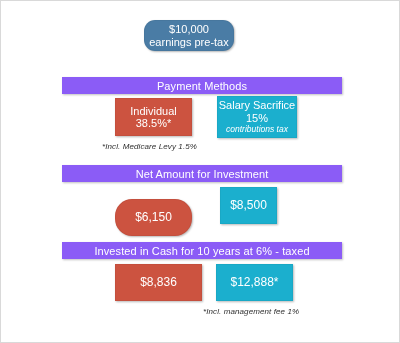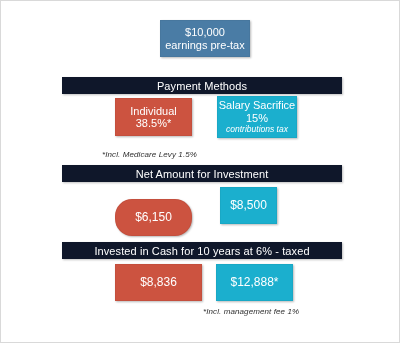--- a/index.html
+++ b/index.html
@@ -40,34 +40,35 @@
     display: block;
     white-space: nowrap;
   }
 
   
   .node.blue {
     background: #4a7ca5;
     font-size: 11px;
   }
   #node-top {
-    left: 159px;
+    left: 143px;
     top: 19px;
     width: 90px;
-    height: 37px;
+    height: 31px;
+    border-radius: 11px;
   }
 
   
   .section-bar {
     position: absolute;
     box-sizing: border-box;
     left: 61px;
     width: 280px;
     height: 17px;
-    background: #0f172a;
+    background: #8b5cf6;
     color: #ffffff;
     font-size: 11px;
     display: flex;
     align-items: center;
     justify-content: center;
     letter-spacing: 0.1px;
     box-shadow: 1px 1px 2px rgba(0,0,0,0.25);
   }
   #bar-payment-methods { top: 76px; }
   #bar-net-amount      { top: 164px; }
@@ -136,21 +137,20 @@
     position: absolute;
     font-size: 8px;
     font-style: italic;
     color: #2e2e2e;
     white-space: nowrap;
     letter-spacing: 0.1px;
   }
   #footnote-medicare {
     left: 101px;
     top: 141px;
-    margin-top: 8px;
   }
   #footnote-management {
     left: 202px;
     top: 306px;
   }
 </style>
 </head>
 <body>
 
 <div id="diagram">

